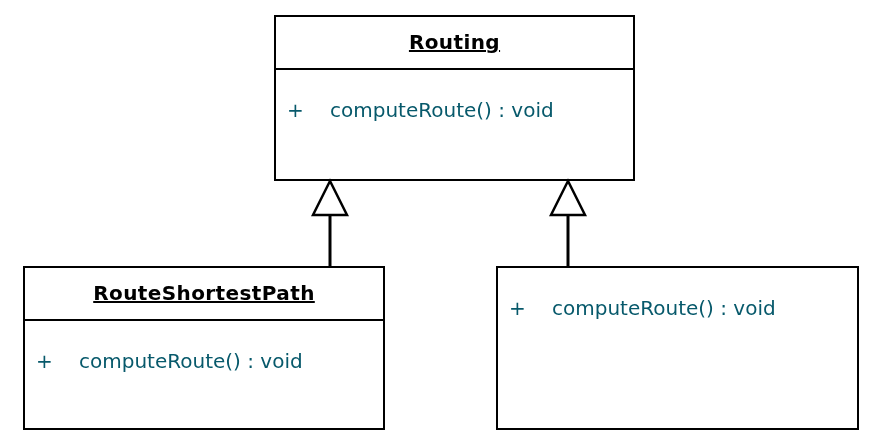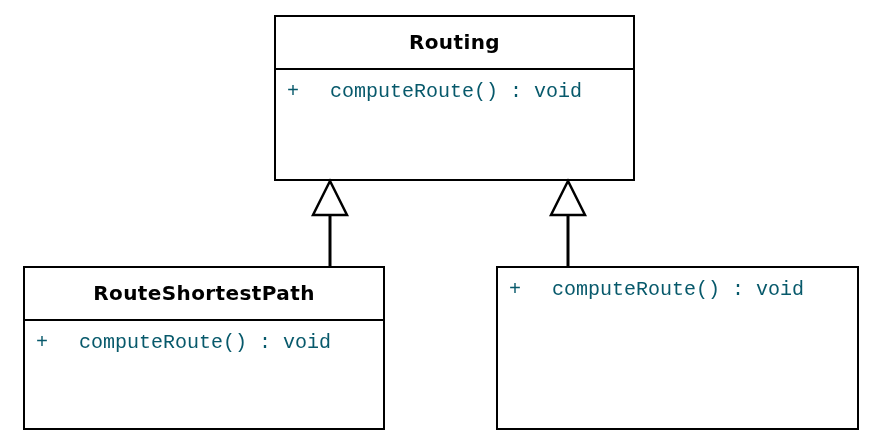--- a/index.html
+++ b/index.html
@@ -26,25 +26,25 @@
     height: 52.5px;
     border-bottom: 2.5px solid var(--border, #000000);
     display: flex;
     align-items: center;
     justify-content: center;
     font-weight: bold;
     font-size: 20px;
     letter-spacing: 0.4px;
     color: var(--class-name-text, #000000);
     white-space: nowrap;
+    text-decoration: underline;
   }
   .uml-body {
     box-sizing: border-box;
-    padding: 10px 0 0 11px;
-    font-family: Liberation Mono, monospace;
+    padding: 28px 0 0 11px;
   }
   .uml-method {
     font-size: 20px;
     color: var(--method-text, #07596b);
     white-space: nowrap;
   }
   .uml-method .vis {
     display: inline-block;
     width: 43px;
   }

